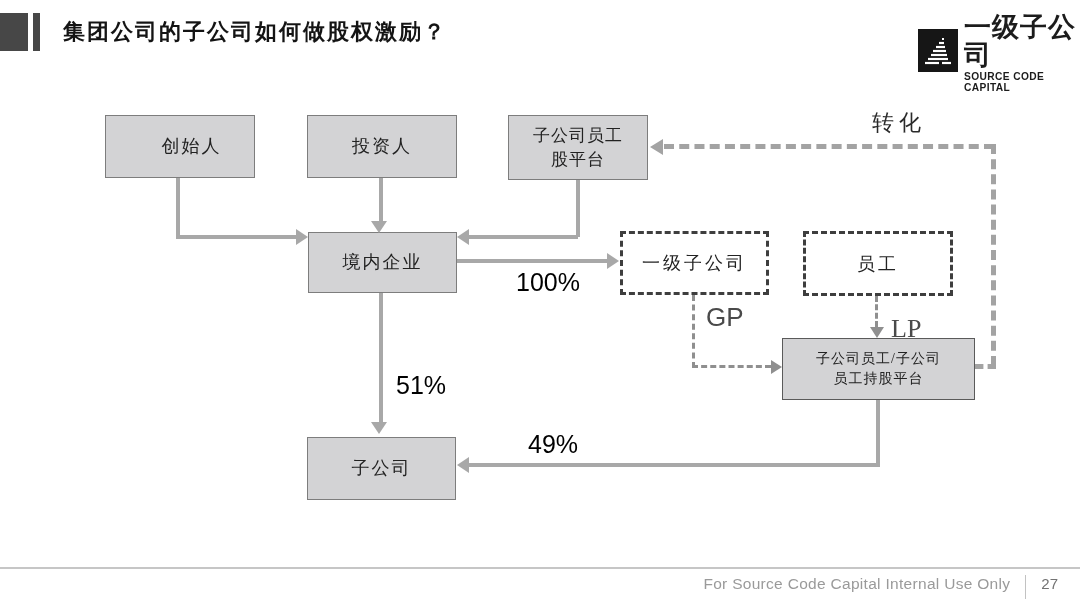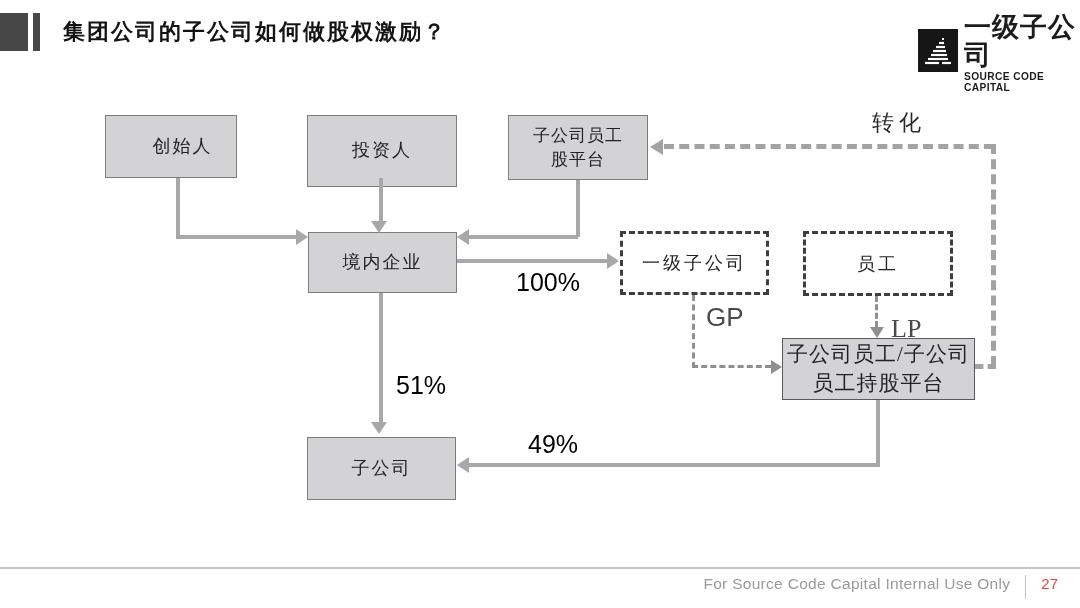--- a/index.html
+++ b/index.html
@@ -25,27 +25,27 @@
     display:flex; align-items:center; justify-content:center; text-align:center;
     font-family:"Liberation Serif","DejaVu Serif",serif; font-size:18px; color:#222;
     letter-spacing:2px; white-space:pre-line; line-height:1.4;
   }
   .dashed-box {
     position:absolute; background:#ffffff; border:3px dashed #3e3e3e;
     display:flex; align-items:center; justify-content:center; text-align:center;
     font-family:"Liberation Serif","DejaVu Serif",serif; font-size:18px; color:#222;
     letter-spacing:3px; white-space:pre-line;
   }
-  .n-founder   { left:105px; top:115px; width:132px; height:63px;padding-left:23px; }
-  .n-investor  { left:307px; top:115px; width:150px; height:72px; }
+  .n-founder   { left:105px; top:115px; width:150px; height:63px;padding-left:23px; }
+  .n-investor  { left:307px; top:115px; width:150px; height:63px; }
   .n-parentpf  { left:508px; top:115px; width:140px; height:65px; font-size:17px; letter-spacing:1px; }
   .n-domestic  { left:308px; top:232px; width:149px; height:61px; }
   .n-firstsub  { left:620px; top:231px; width:149px; height:64px; }
   .n-employee  { left:803px; top:231px; width:150px; height:65px; }
-  .n-subpf     { left:782px; top:338px; width:193px; height:62px; font-size:21px; letter-spacing:1px; border-color:#5a5a5a; }
+  .n-subpf     { left:782px; top:338px; width:193px; height:62px; font-size:14px; letter-spacing:1px; border-color:#5a5a5a; }
   .n-subsidiary{ left:307px; top:437px; width:149px; height:63px; }
   
   .sline { position:absolute; background:#a8a8a8; }
   .l-founder-v { left:176px; top:178px; width:4px;  height:59px; }
   .l-founder-h { left:176px; top:235px; width:122px; height:4px; }
   .l-investor-v{ left:379px; top:178px; width:4px;  height:46px; }
   .l-parent-v  { left:576px; top:180px; width:4px;  height:57px; }
   .l-parent-h  { left:467px; top:235px; width:111px; height:4px; }
   .l-100-h     { left:457px; top:259px; width:152px; height:4px; }
   .l-51-v      { left:379px; top:293px; width:4px;  height:130px; }
@@ -81,21 +81,21 @@
   .lbl-49  { left:528px; top:430px; }
   .gplp { position:absolute; font-family:"Liberation Sans",sans-serif; font-size:26px; color:#4a4a4a; }
   .lbl-gp { left:706px; top:302px; }
   .lbl-lp { left:891px; top:314px;font-family:Liberation Serif, serif; }
   .lbl-conv { position:absolute; left:872px; top:108px; font-family:"Liberation Serif","DejaVu Serif",serif; font-size:22px; color:#2a2a2a; letter-spacing:5px; }
   
   .footer-rule { position:absolute; left:0; top:567px; width:1080px; height:2px; background:#c6c6c6; }
   .footer { position:absolute; top:575px; right:22px; display:flex; align-items:flex-start; gap:15px; }
   .footer-notice { font-size:15.5px; color:#9a9a9a; letter-spacing:0.3px; }
   .footer-div { width:1px; height:24px; background:#c2c2c2; }
-  .footer-page { font-size:15px; color:#ef4444; }
+  .footer-page { font-size:15px; color:#737373; }
 </style>
 </head>
 <body>
 
 <div class="slide">
 
   <div class="marker-sq"></div>
   <div class="marker-bar"></div>
   <div class="title">集团公司的子公司如何做股权激励？</div>
 

